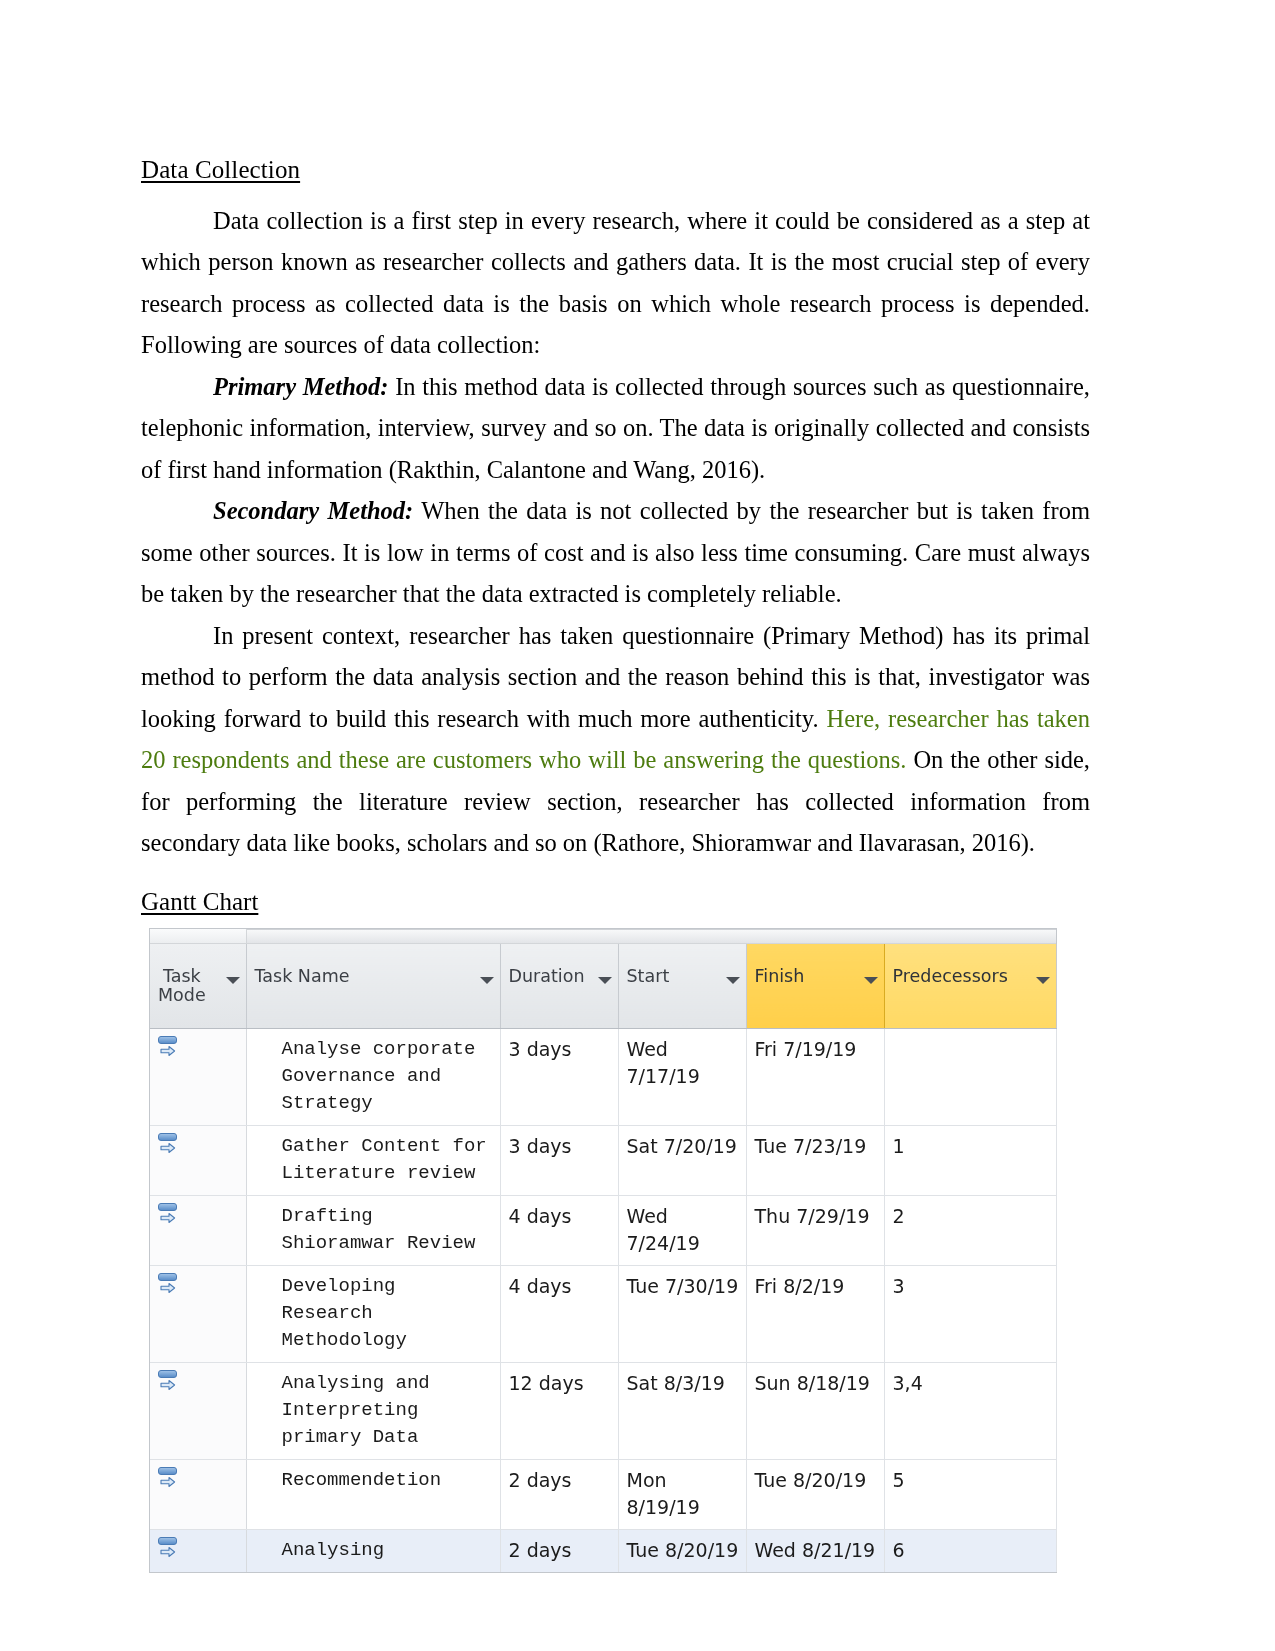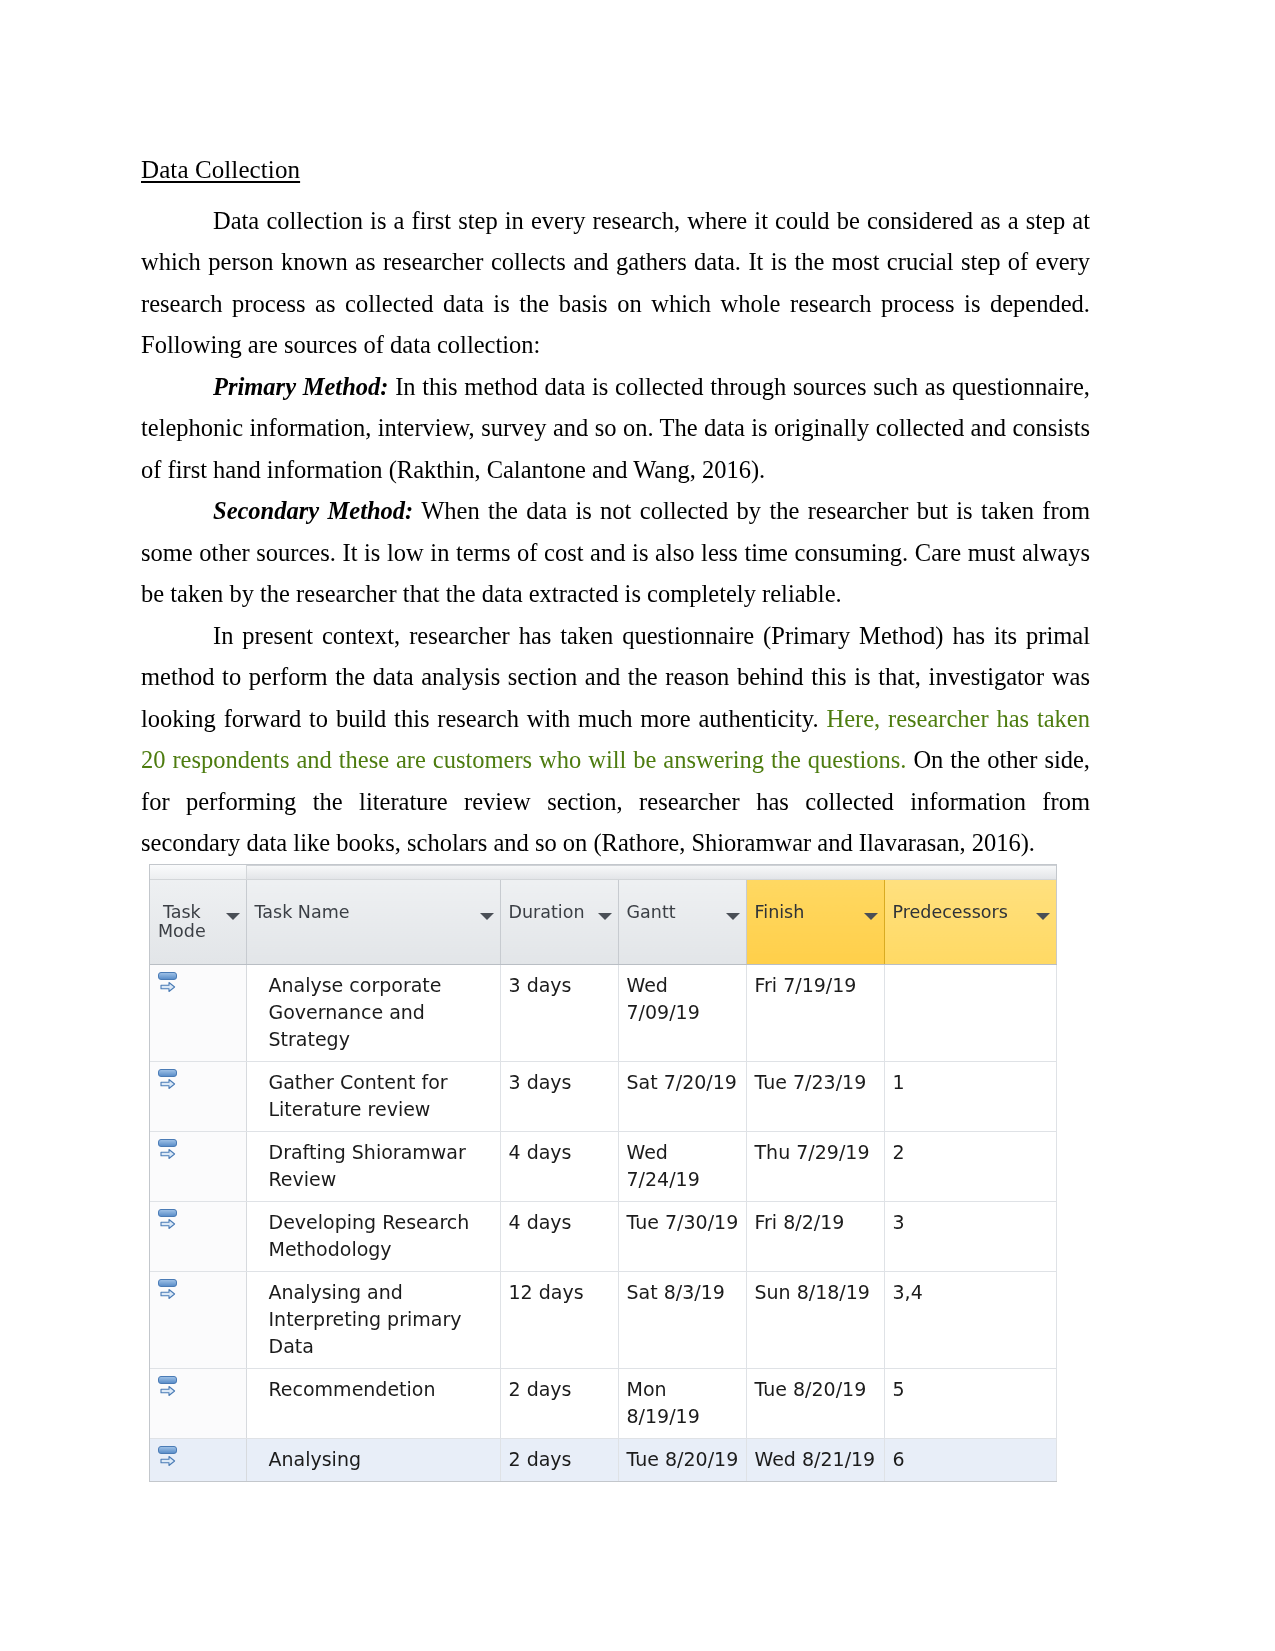--- a/index.html
+++ b/index.html
@@ -152,21 +152,21 @@
     padding: 7px 6px 8px 8px;
     vertical-align: top;
     line-height: 27px;
     background: #ffffff;
   }
   table.proj tbody td.mode-cell {
     background: #fbfbfc;
     border-right: 1px solid #d7dade;
     padding: 6px 0 0 8px;
   }
-  table.proj tbody td.name-cell { padding-left: 22px; }
+  table.proj tbody td.name-cell { padding-left: 35px; font-family: Liberation Mono, monospace; }
   table.proj tbody tr.row-selected td {
     background: #e8eef8;
   }
   table.proj tbody tr.row-selected td.mode-cell {
     background: #e8eef8;
   }
   table.proj tbody tr:last-child td {
     border-bottom: none;
   }
 
@@ -204,20 +204,21 @@
   <h2 class="section-heading">Data Collection</h2>
 
   <p class="body-par indent"><span>Data collection is a first step in every research, where it could be considered as a step at which person known as researcher collects and gathers data. It is the most crucial step of every research process as collected data is the basis on which whole research process is depended. Following are sources of data collection:</span></p>
 
   <p class="body-par indent"><span class="lead-bold">Primary Method:</span><span> In this method data is collected through sources such as questionnaire, telephonic information, interview, survey and so on. The data is originally collected and consists of first hand information (Rakthin, Calantone and Wang,  2016).</span></p>
 
   <p class="body-par indent"><span class="lead-bold">Secondary Method:</span><span> When the data is not collected by the researcher but is taken from some other sources. It is low in terms of cost and is also less time consuming. Care must always be taken by the researcher that the data extracted is completely reliable.</span></p>
 
   <p class="body-par indent"><span>In present context, researcher has taken questionnaire (Primary Method) has its primal method to perform the data analysis section and the reason behind this is that, investigator was looking forward to build this research with much more authenticity. </span><span class="red">Here, researcher has taken 20 respondents and these are customers who will be answering the questions.</span><span> On the other side, for performing the literature review section, researcher has collected information from secondary data like books, scholars and so on (Rathore, Shioramwar and Ilavarasan, 2016).</span></p>
 
+  <h2 class="gantt-heading">Gantt Chart</h2>
 
   <div class="project-wrap">
     <div class="proj-topbar">
       <div class="left-chunk"></div>
       <div class="right-chunk"></div>
     </div>
 
     <table class="proj">
       <colgroup>
         <col class="c-mode">
@@ -243,21 +244,21 @@
             </div>
           </th>
           <th>
             <div class="hdr-inner">
               <span class="hdr-label">Duration</span>
               <span class="filter-arrow"></span>
             </div>
           </th>
           <th>
             <div class="hdr-inner">
-              <span class="hdr-label">Gantt</span>
+              <span class="hdr-label">Start</span>
               <span class="filter-arrow"></span>
             </div>
           </th>
           <th class="hl-finish">
             <div class="hdr-inner">
               <span class="hdr-label">Finish</span>
               <span class="filter-arrow"></span>
             </div>
           </th>
           <th class="hl-pred">
@@ -273,21 +274,21 @@
     <td class="mode-cell">
       <span class="task-mode-icon">
         <span class="clip-bottom"></span>
         <svg class="arrow-glyph" viewBox="0 0 16 12" xmlns="http://www.w3.org/2000/svg">
           <path d="M1 4.2 H9 V1.5 L14.6 6 L9 10.5 V7.8 H1 Z" fill="#dce9f7" stroke="#4a7bb5" stroke-width="1.1" stroke-linejoin="round"></path>
         </svg>
       </span>
     </td>
     <td class="name-cell">Analyse corporate Governance and Strategy</td>
     <td>3 days</td>
-    <td>Wed 7/09/19</td>
+    <td>Wed 7/17/19</td>
     <td>Fri 7/19/19</td>
     <td></td>
   </tr>
 
   <tr>
     <td class="mode-cell">
       <span class="task-mode-icon">
         <span class="clip-bottom"></span>
         <svg class="arrow-glyph" viewBox="0 0 16 12" xmlns="http://www.w3.org/2000/svg">
           <path d="M1 4.2 H9 V1.5 L14.6 6 L9 10.5 V7.8 H1 Z" fill="#dce9f7" stroke="#4a7bb5" stroke-width="1.1" stroke-linejoin="round"></path>

